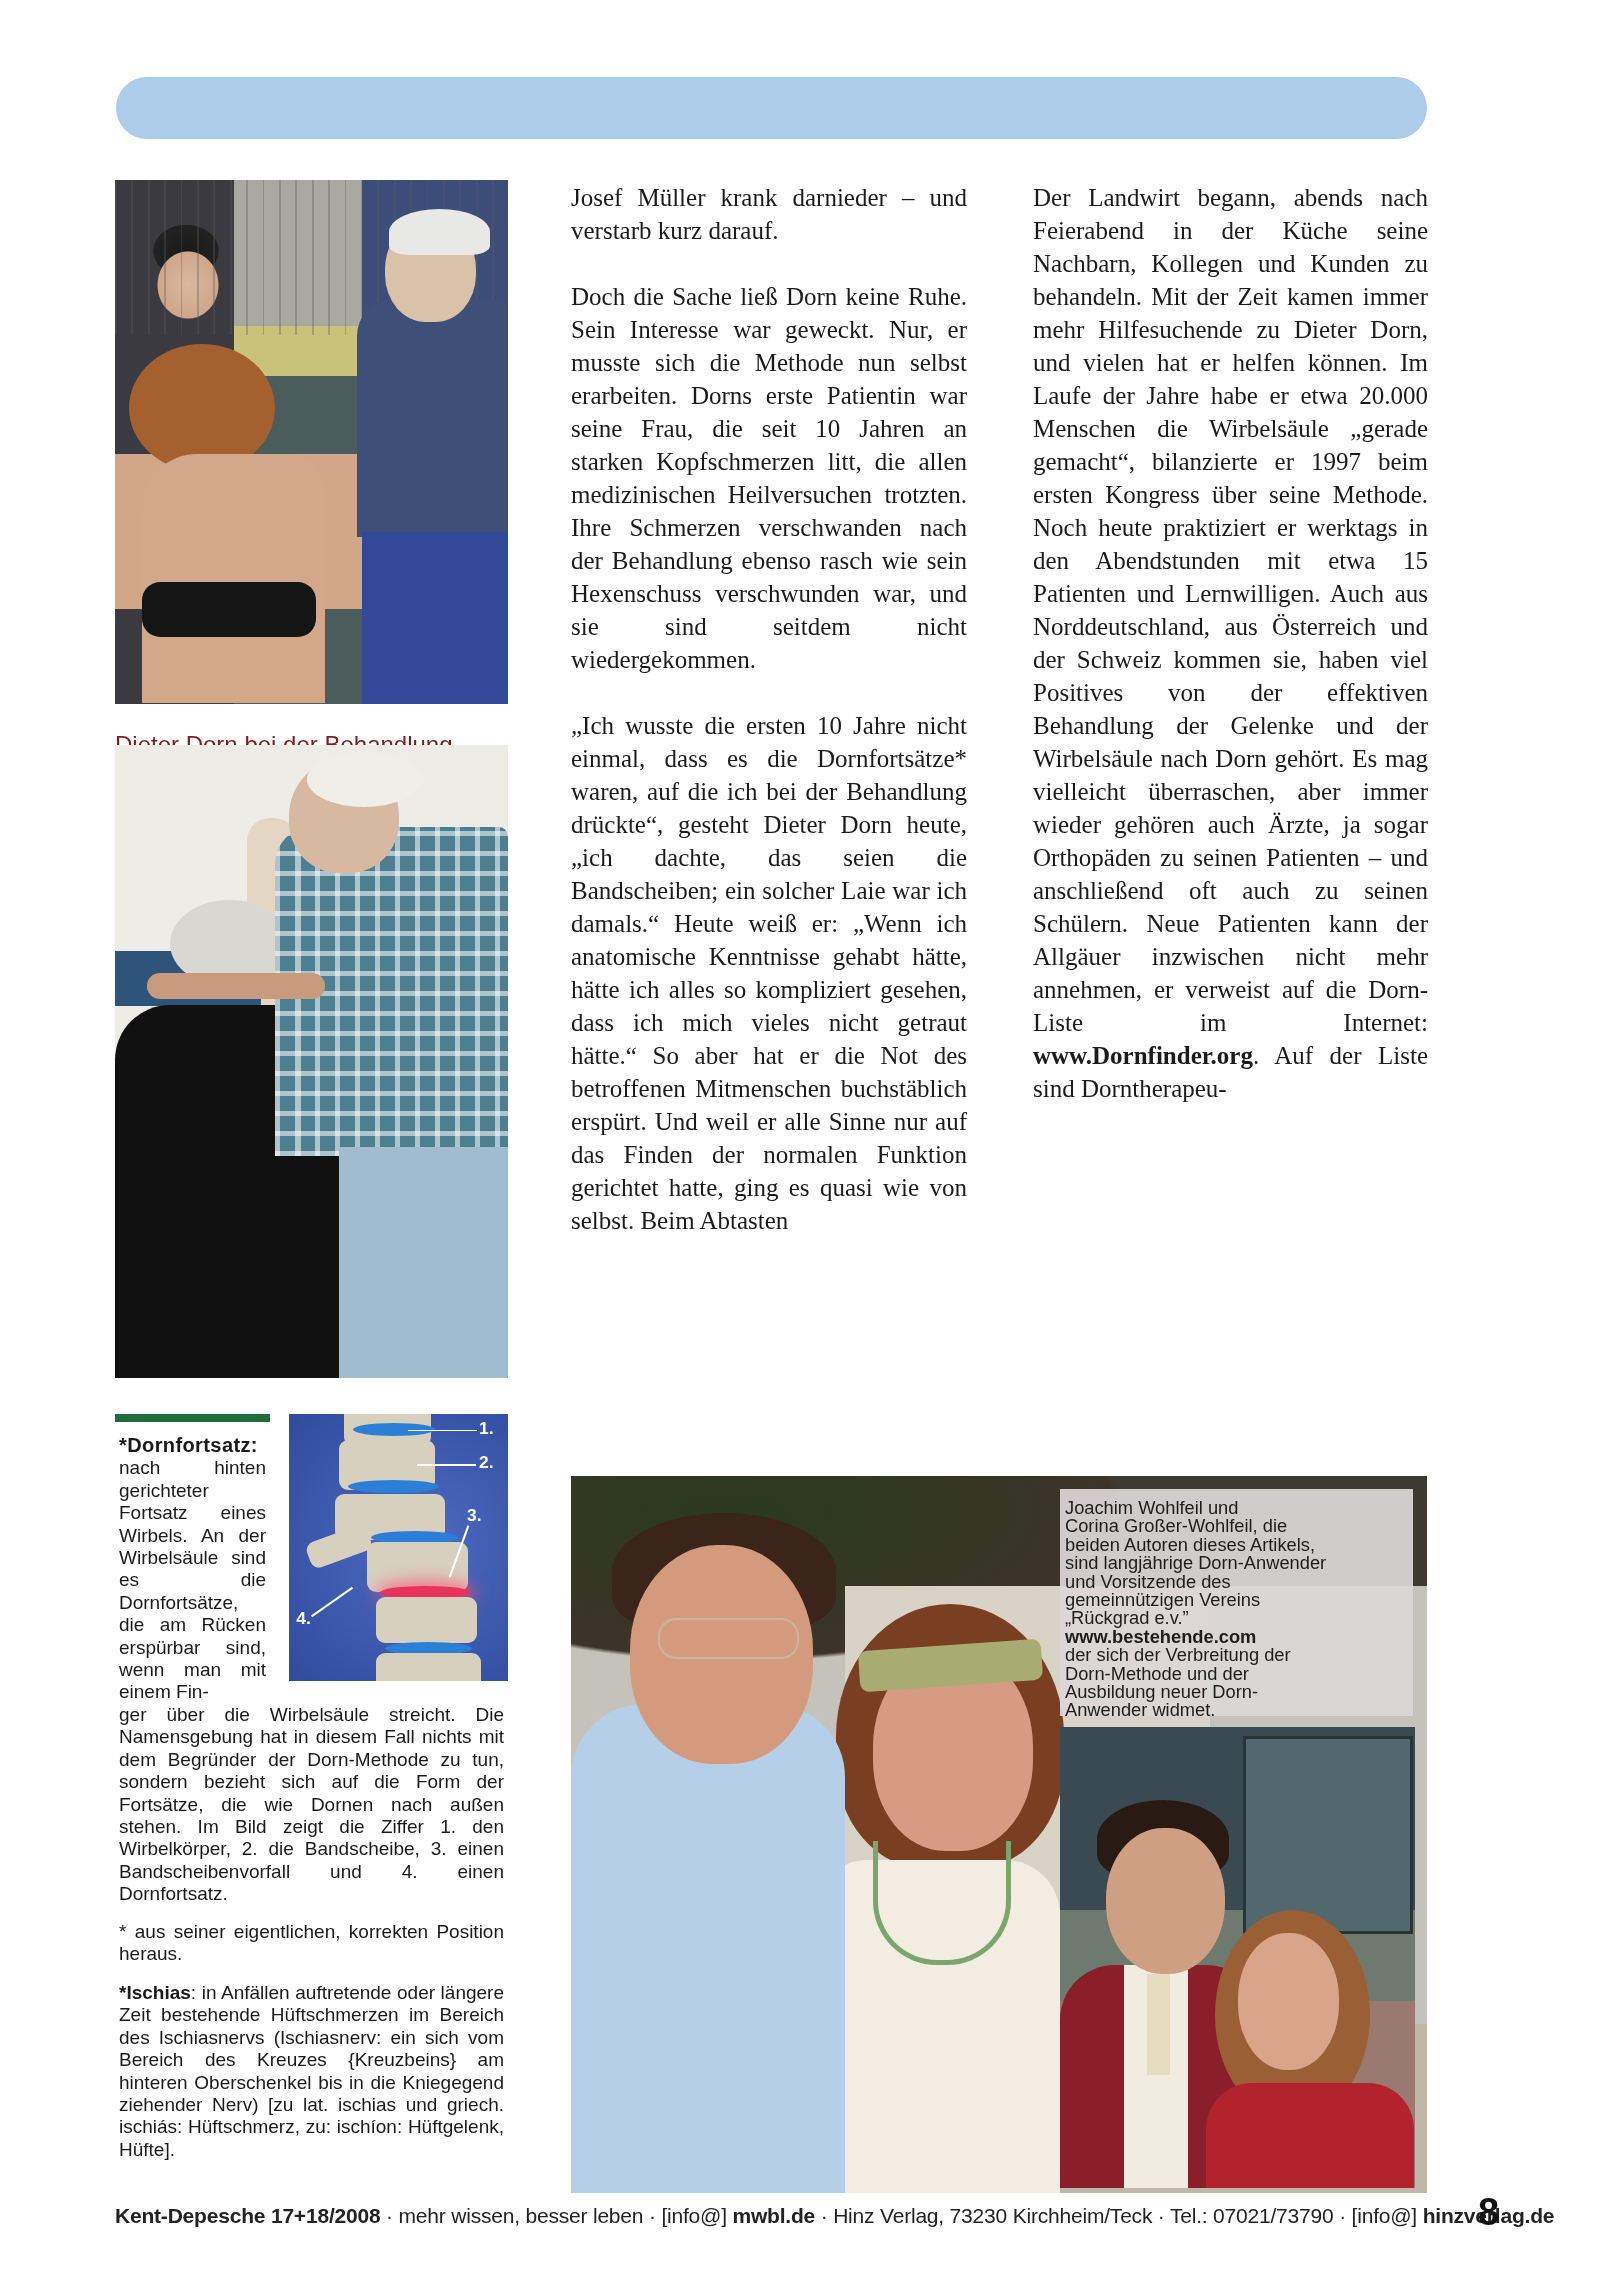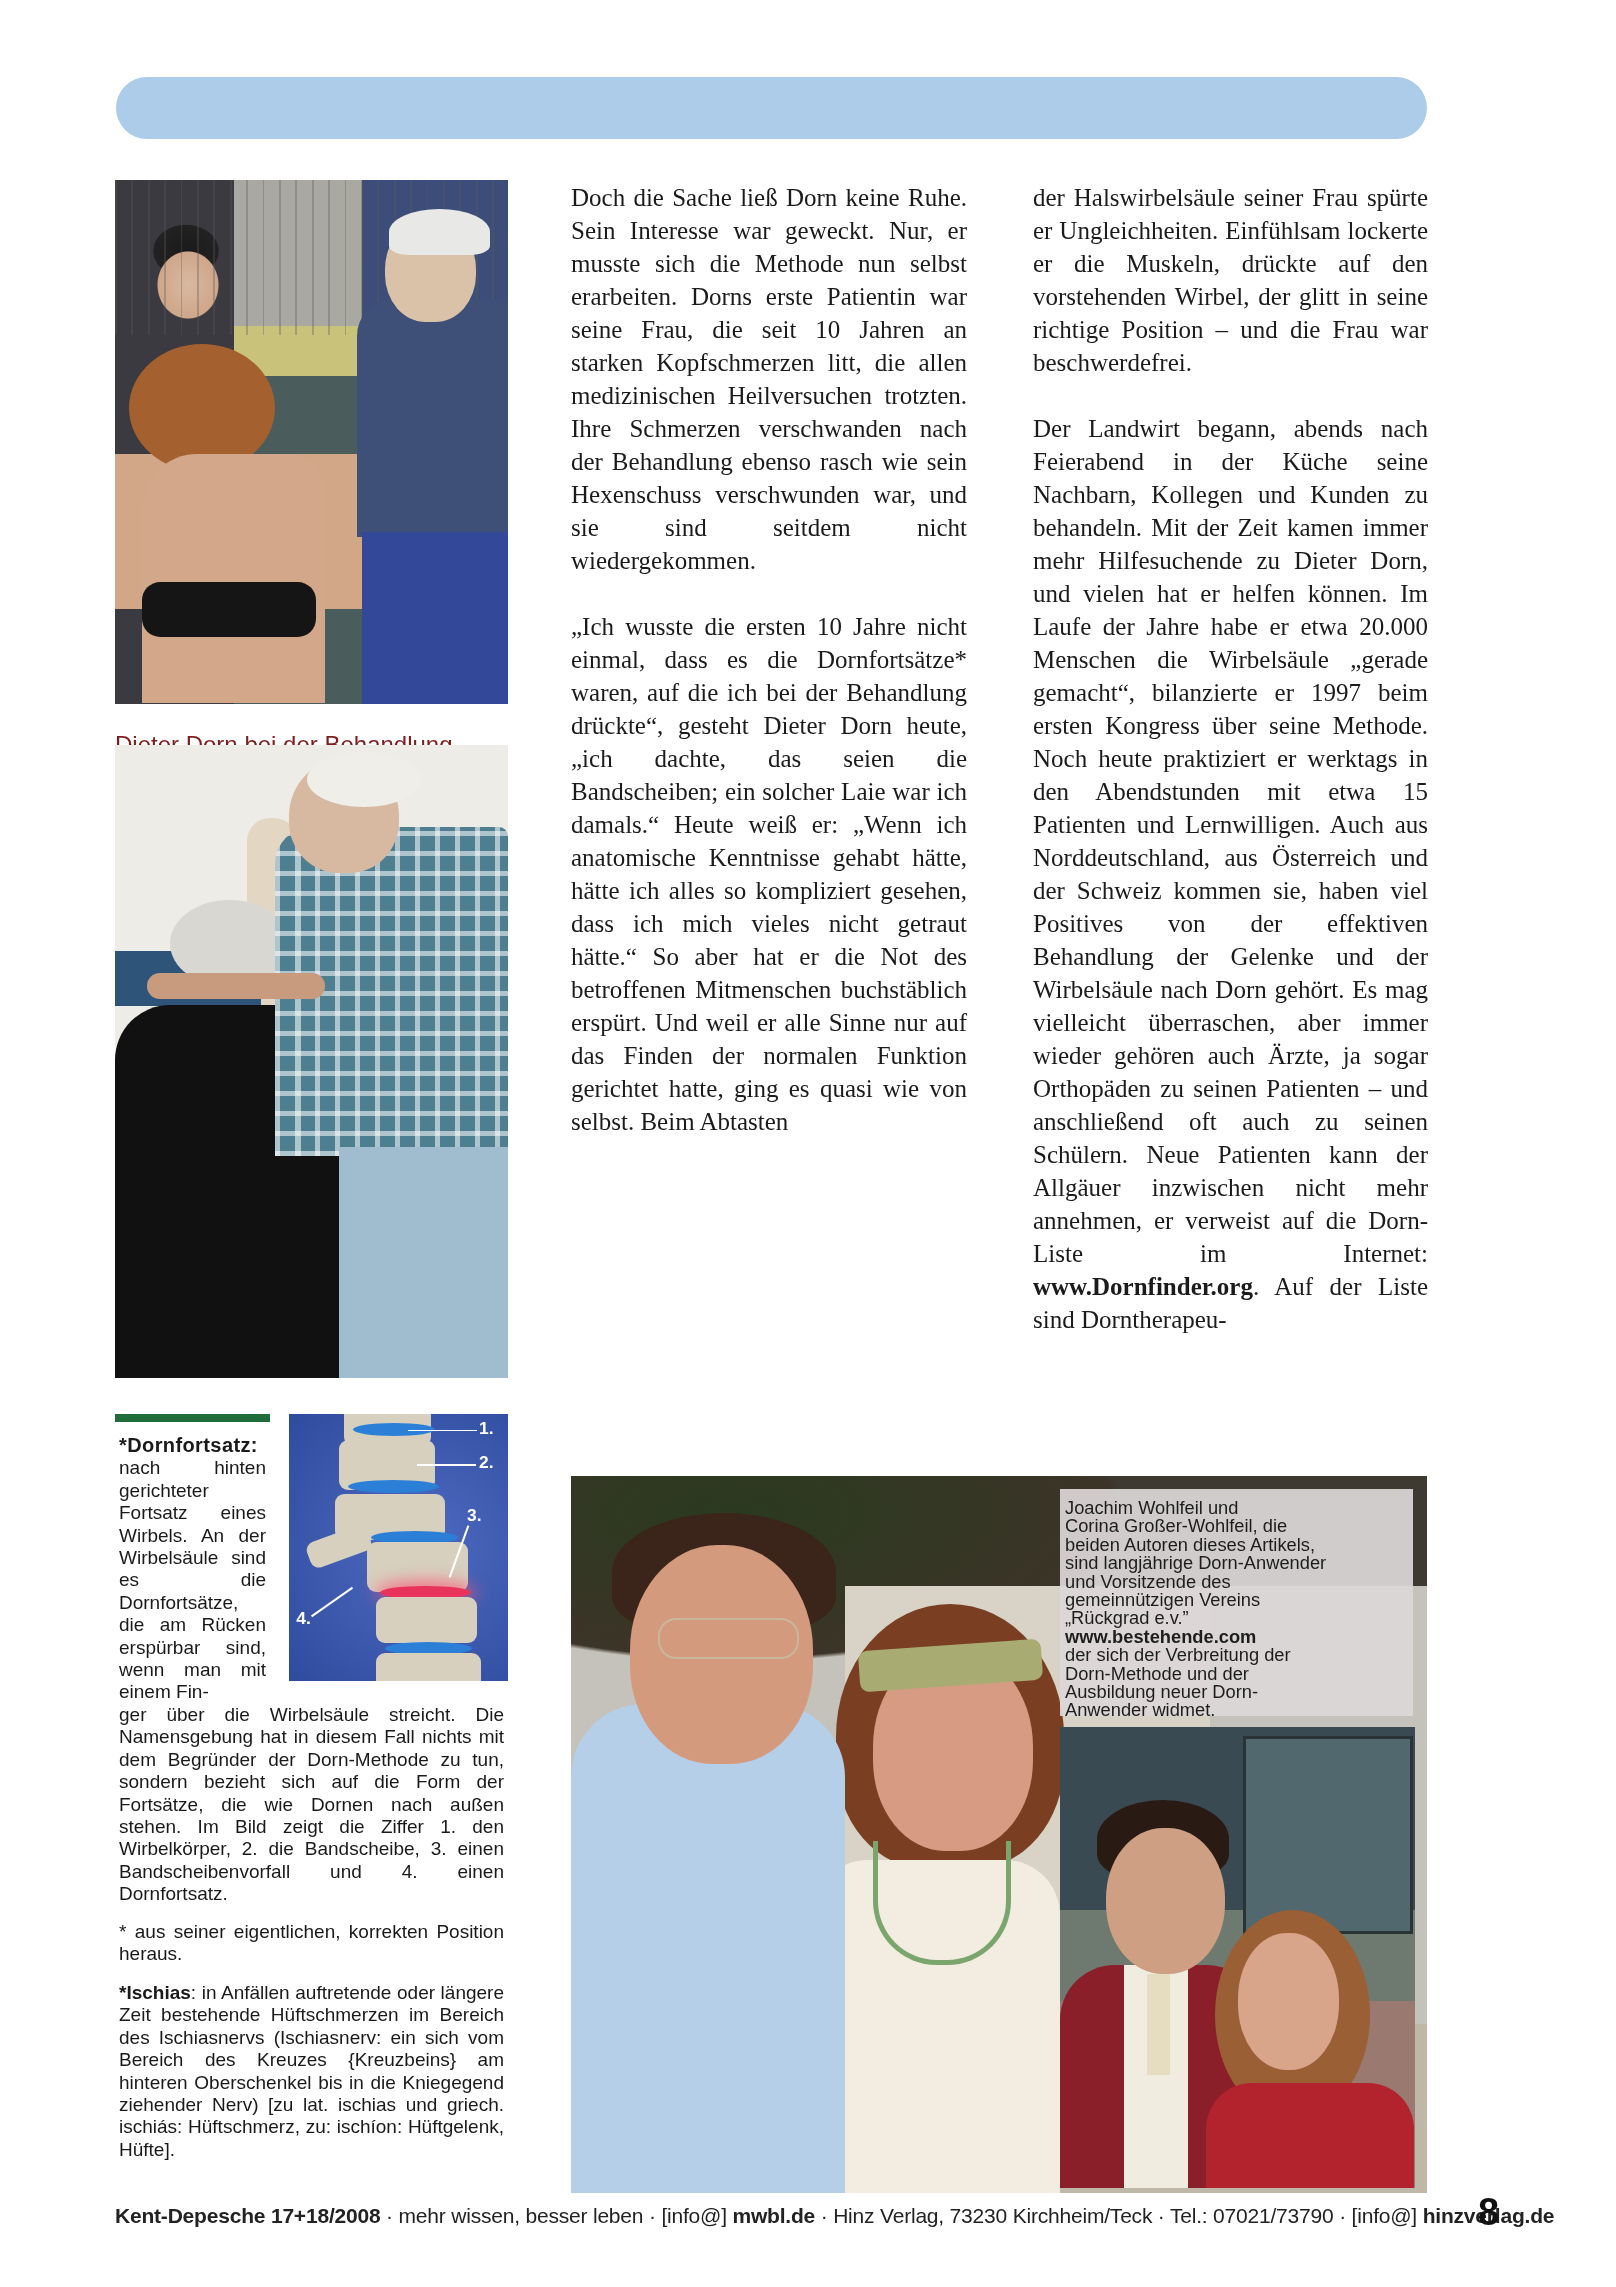--- a/index.html
+++ b/index.html
@@ -166,26 +166,26 @@
   <p>ger über die Wirbelsäule streicht. Die Namensgebung hat in diesem Fall nichts mit dem Begründer der Dorn-Methode zu tun, sondern bezieht sich auf die Form der Fortsätze, die wie Dornen nach außen stehen. Im Bild zeigt die Ziffer 1. den Wirbelkörper, 2. die Bandscheibe, 3. einen Bandscheibenvorfall und 4. einen Dornfortsatz.</p>
 </div>
 <div class="abs sidebar-text def2">
   <p>* aus seiner eigentlichen, korrekten Position heraus.</p>
 </div>
 <div class="abs sidebar-text def3">
   <p><b>*Ischias</b><span>: in Anfällen auftretende oder längere Zeit bestehende Hüftschmerzen im Bereich des Ischiasnervs (Ischiasnerv: ein sich vom Bereich des Kreuzes {Kreuzbeins} am hinteren Oberschenkel bis in die Kniegegend ziehender Nerv) [zu lat. ischias und griech. ischiás: Hüftschmerz, zu: ischíon: Hüftgelenk, Hüfte].</span></p>
 </div>
 
 <div class="abs col col2">
+  <p>Josef Müller krank darnieder – und verstarb kurz darauf.</p>
   <p>Doch die Sache ließ Dorn keine Ruhe. Sein Interesse war geweckt. Nur, er musste sich die Methode nun selbst erarbeiten. Dorns erste Patientin war seine Frau, die seit 10 Jahren an starken Kopfschmerzen litt, die allen medizinischen Heilversuchen trotzten. Ihre Schmerzen verschwanden nach der Behandlung ebenso rasch wie sein Hexenschuss verschwunden war, und sie sind seitdem nicht wiedergekommen.</p>
   <p>„Ich wusste die ersten 10 Jahre nicht einmal, dass es die Dornfortsätze* waren, auf die ich bei der Behandlung drückte“, gesteht Dieter Dorn heute, „ich dachte, das seien die Bandscheiben; ein solcher Laie war ich damals.“ Heute weiß er: „Wenn ich anatomische Kenntnisse gehabt hätte, hätte ich alles so kompliziert gesehen, dass ich mich vieles nicht getraut hätte.“ So aber hat er die Not des betroffenen Mitmenschen buchstäblich erspürt. Und weil er alle Sinne nur auf das Finden der normalen Funktion gerichtet hatte, ging es quasi wie von selbst. Beim Abtasten</p>
 </div>
 
 <div class="abs col col3">
-  <p>der Halswirbelsäule seiner Frau spürte er Ungleichheiten. Einfühlsam lockerte er die Muskeln, drückte auf den vorstehenden Wirbel, der glitt in seine richtige Position – und die Frau war beschwerdefrei.</p>
   <p><span>Der Landwirt begann, abends nach Feierabend in der Küche seine Nachbarn, Kollegen und Kunden zu behandeln. Mit der Zeit kamen immer mehr Hilfesuchende zu Dieter Dorn, und vielen hat er helfen können. Im Laufe der Jahre habe er etwa 20.000 Menschen die Wirbelsäule „gerade gemacht“, bilanzierte er 1997 beim ersten Kongress über seine Methode. Noch heute praktiziert er werktags in den Abendstunden mit etwa 15 Patienten und Lernwilligen. Auch aus Norddeutschland, aus Österreich und der Schweiz kommen sie, haben viel Positives von der effektiven Behandlung der Gelenke und der Wirbelsäule nach Dorn gehört. Es mag vielleicht überraschen, aber immer wieder gehören auch Ärzte, ja sogar Orthopäden zu seinen Patienten – und anschließend oft auch zu seinen Schülern. Neue Patienten kann der Allgäuer inzwischen nicht mehr annehmen, er verweist auf die Dorn-Liste im Internet: </span><span class="url-bold">www.Dornfinder.org</span><span>. Auf der Liste sind Dorntherapeu-</span></p>
 </div>
 
 <div class="abs bigphoto" title="Joachim Wohlfeil and Corina Großer-Wohlfeil smiling outdoors">
   <div class="tree"></div>
   <div class="wall"></div>
   <div class="woman-hair"></div>
   <div class="dress"></div>
   <div class="woman-head"></div>
   <div class="band"></div>

